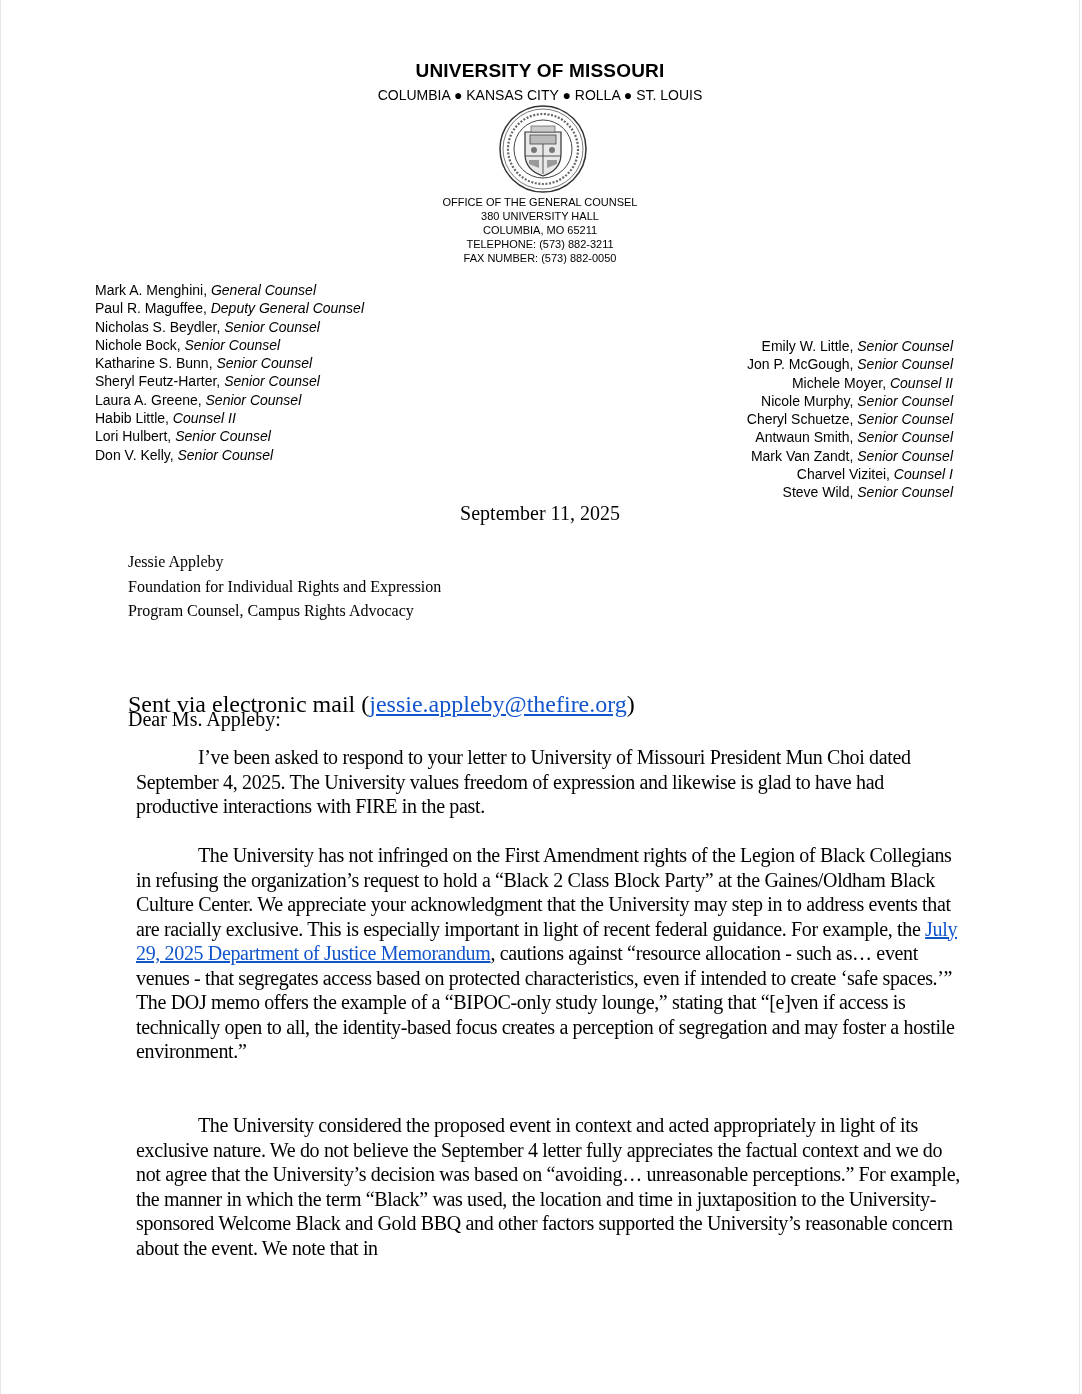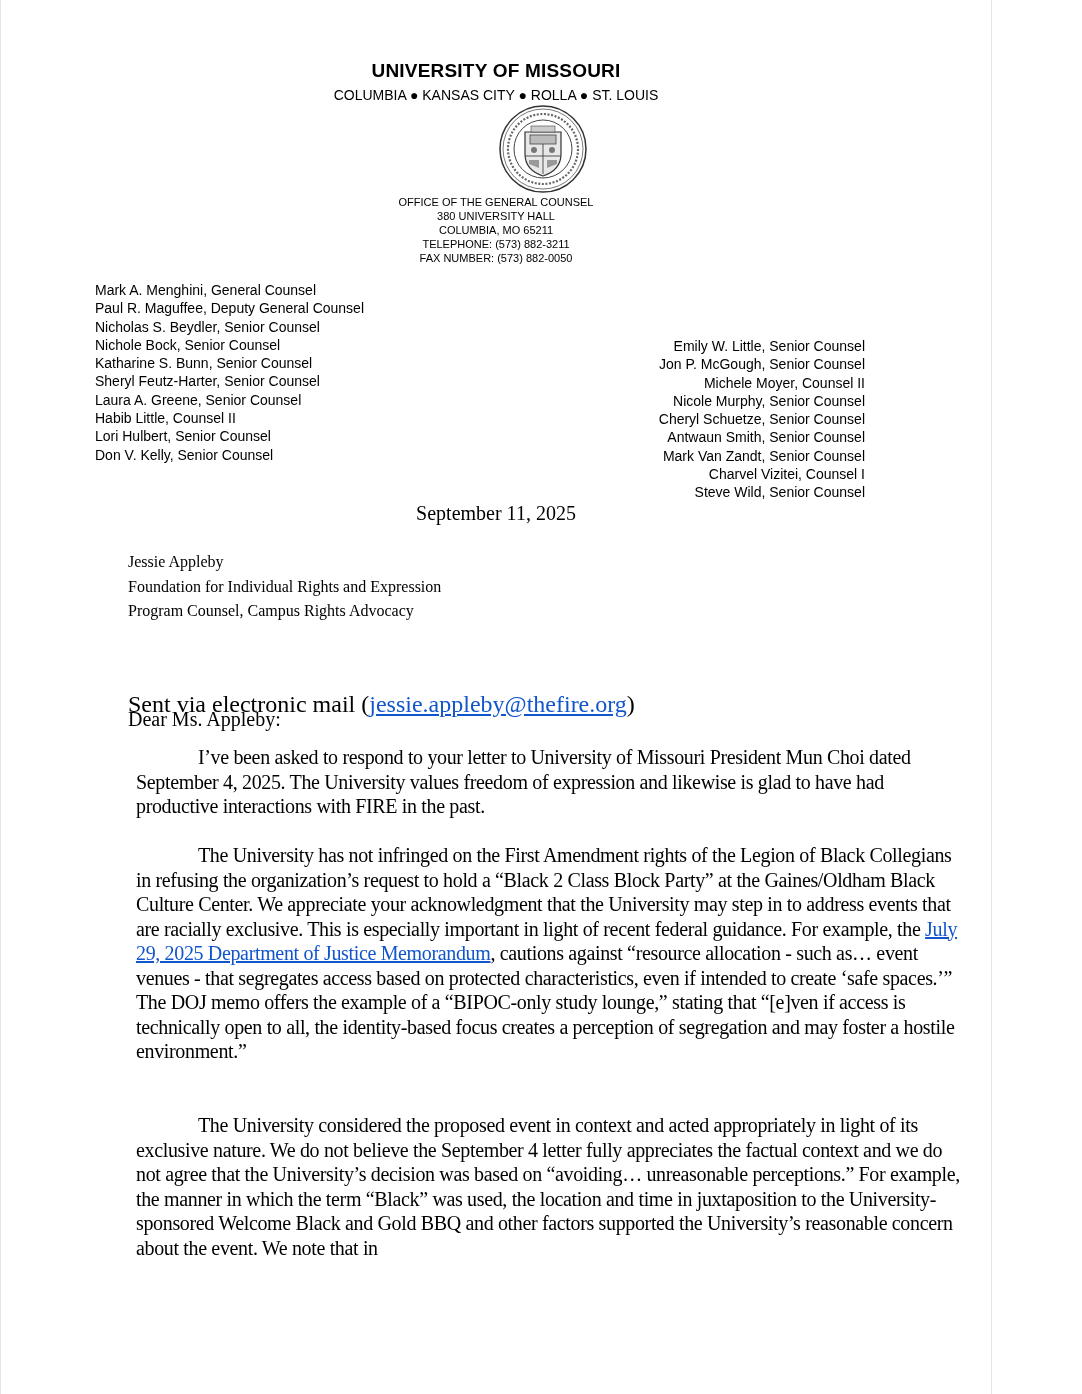--- a/index.html
+++ b/index.html
@@ -9,21 +9,21 @@
     }
     body {
       width: 1082px;
       height: 1394px;
       position: relative;
       overflow: hidden;
     }
     .page {
       position: absolute;
       left: 0; top: 0;
-      width: 992px;
+      width: 1080px;
       height: 1394px;
       background: #ffffff;
       border-left: 1px solid #e6e6e6;
       border-right: 1px solid #e6e6e6;
       box-sizing: border-box;
       color: #000;
     }
     .sans { font-family: "Liberation Sans", sans-serif; }
     .serif { font-family: "Liberation Serif", serif; }
 
@@ -68,21 +68,21 @@
     .staff-right {
       position: absolute;
       right: 126px;
       top: 299px;
       font-size: 14px;
       line-height: 18.3px;
       text-align: right;
       margin-top: 38px;
     }
     .staff-row { white-space: nowrap; }
-    .staff-title { }
+    .staff-title { font-style: italic; }
 
     .date {
       position: absolute;
       left: 0; right: 0;
       top: 502px;
       text-align: center;
       font-size: 20px;
     }
     .recipient {
       position: absolute;

